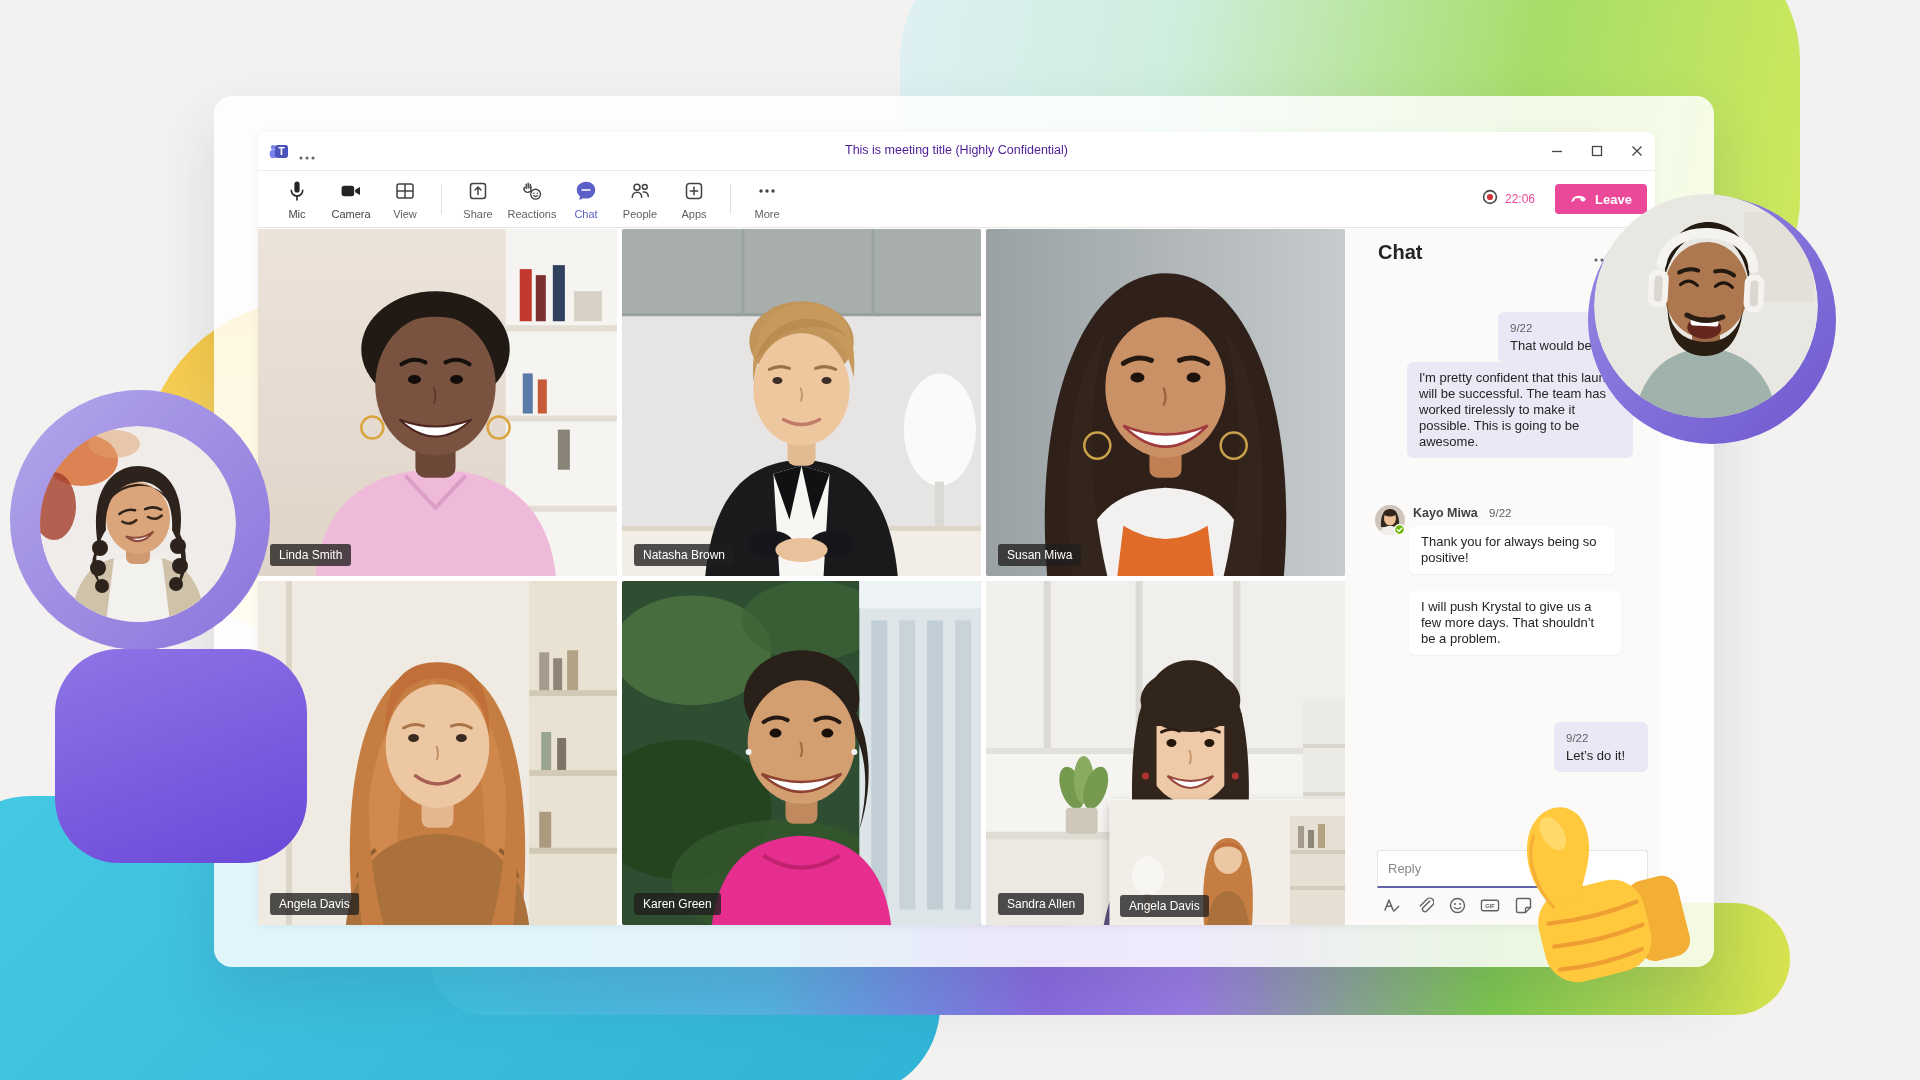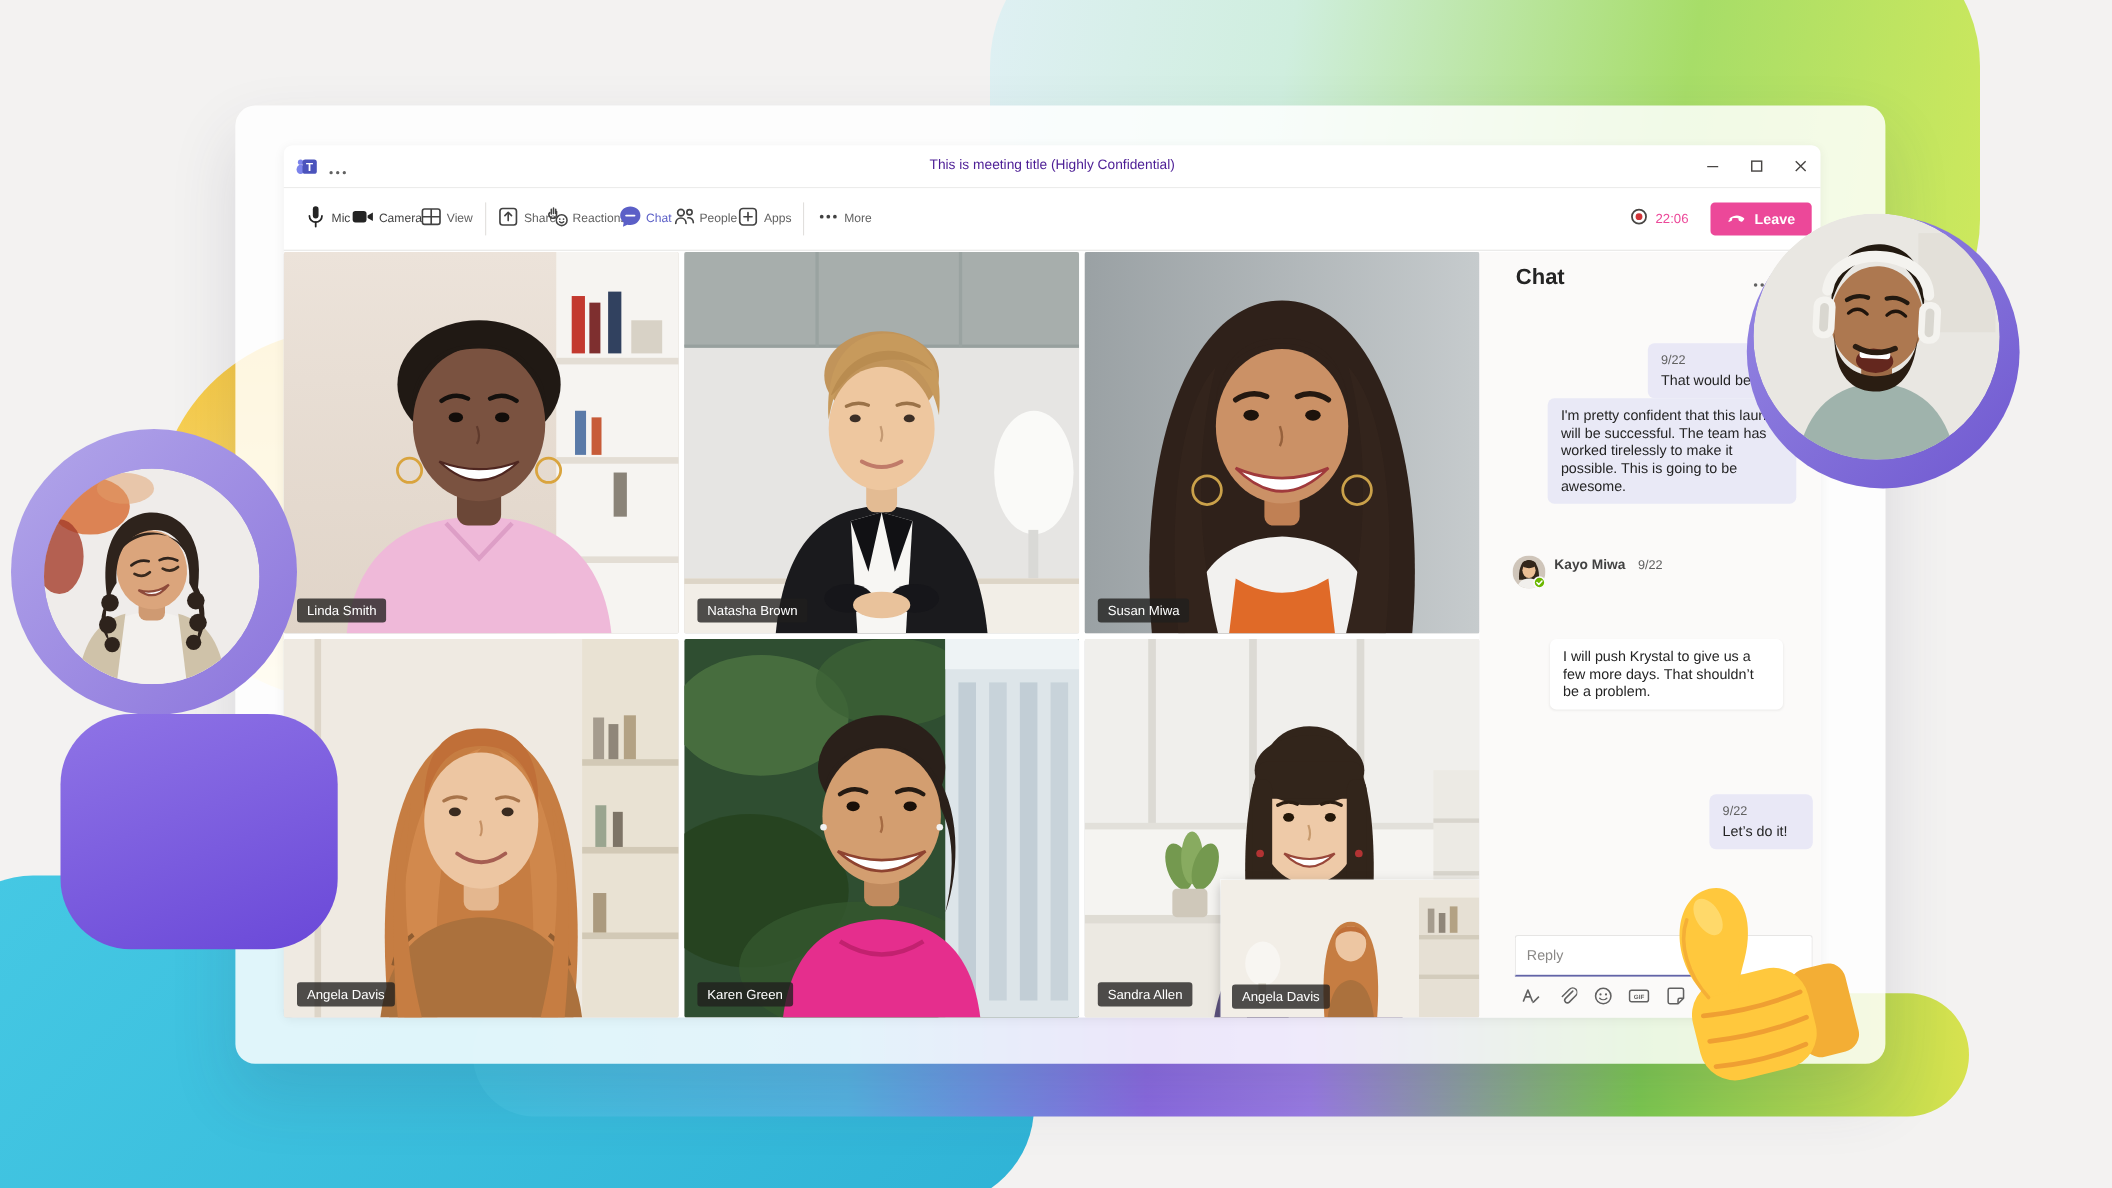--- a/index.html
+++ b/index.html
@@ -26,21 +26,21 @@
   .card{left:214px;top:96px;width:1500px;height:871px;border-radius:18px;
     background:rgba(255,255,255,0.84);box-shadow:0 28px 60px rgba(60,60,90,0.14);}
   
   .tw{left:258px;top:132px;width:1397px;height:793px;background:#fff;border-radius:8px;
       box-shadow:0 2px 10px rgba(0,0,0,0.06);}
   .titlebar{left:0;top:0;width:100%;height:38px;border-bottom:1px solid #ececeb;}
   .title-center{left:50%;top:11px;transform:translateX(-50%);font-size:12.5px;color:#4c1d95;white-space:nowrap;}
   .winctl{top:9px;width:20px;height:20px;display:flex;align-items:center;justify-content:center;cursor:default;}
   .toolbar{left:0;top:39px;width:100%;height:56px;border-bottom:1px solid #e7e6e5;}
   .tb-row{position:absolute;left:12px;top:0;height:56px;display:flex;align-items:center;}
-  .tb-btn{width:54px;height:52px;display:flex;flex-direction:row;align-items:center;justify-content:center;gap:2px;cursor:pointer;}
+  .tb-btn{width:54px;height:52px;display:flex;flex-direction:column;align-items:center;justify-content:center;gap:2px;cursor:pointer;}
   .tb-btn .lbl{font-size:11px;color:#616161;line-height:11px;}
   .tb-btn .lbl.dark{color:#424242;}
   .tb-btn .lbl.accent{color:#5b5fc7;}
   .tb-div{width:1px;height:30px;background:#e1dfdd;margin:0 9px;}
   .rec-group{position:absolute;right:120px;top:0;height:56px;display:flex;align-items:center;gap:7px;}
   .rec-time{font-size:12px;color:#ec4899;}
   .leave-btn{position:absolute;right:8px;top:13px;width:92px;height:30px;border-radius:4px;background:#ec4899;
     display:flex;align-items:center;justify-content:center;gap:7px;color:#fff;font-size:13px;font-weight:bold;cursor:pointer;}
   
   .tile{overflow:hidden;background:#ddd;border-radius:2px;}
@@ -477,21 +477,24 @@
         <path d="M4 30 C6 23 10 21 15 21 C20 21 24 23 26 30 Z" fill="#f1efec"></path>
       </g>
       <circle cx="24.5" cy="24.5" r="5" fill="#6bb700" stroke="#fbfaf9" stroke-width="1.5"></circle>
       <path d="M22.2 24.6 l1.7 1.7 l2.9 -3.1" fill="none" stroke="#fff" stroke-width="1.4" stroke-linecap="round" stroke-linejoin="round"></path>
     </svg>
   </div>
   <div class="sender-row">
     <span class="sender-name">Kayo Miwa</span>
     <span class="sender-time">9/22</span>
   </div>
-  <div class="bubble plain" style="left:64px;top:352px;width:212px;">
+  <div class="bubble plain" style="left:64px;top:297px;width:206px;">
+    <div>Thank you for always being so positive!</div>
+  </div>
+  <div class="bubble plain" style="left:64px;top:362px;width:212px;">
     <div>I will push Krystal to give us a few more days. That shouldn’t be a problem.</div>
   </div>
 
   <div class="bubble sent" style="left:209px;top:493px;width:94px;">
     <div class="time">9/22</div>
     <div style="white-space:nowrap;">Let’s do it!</div>
   </div>
 
   <div class="compose">
     <input type="text" placeholder="Reply" style="">

